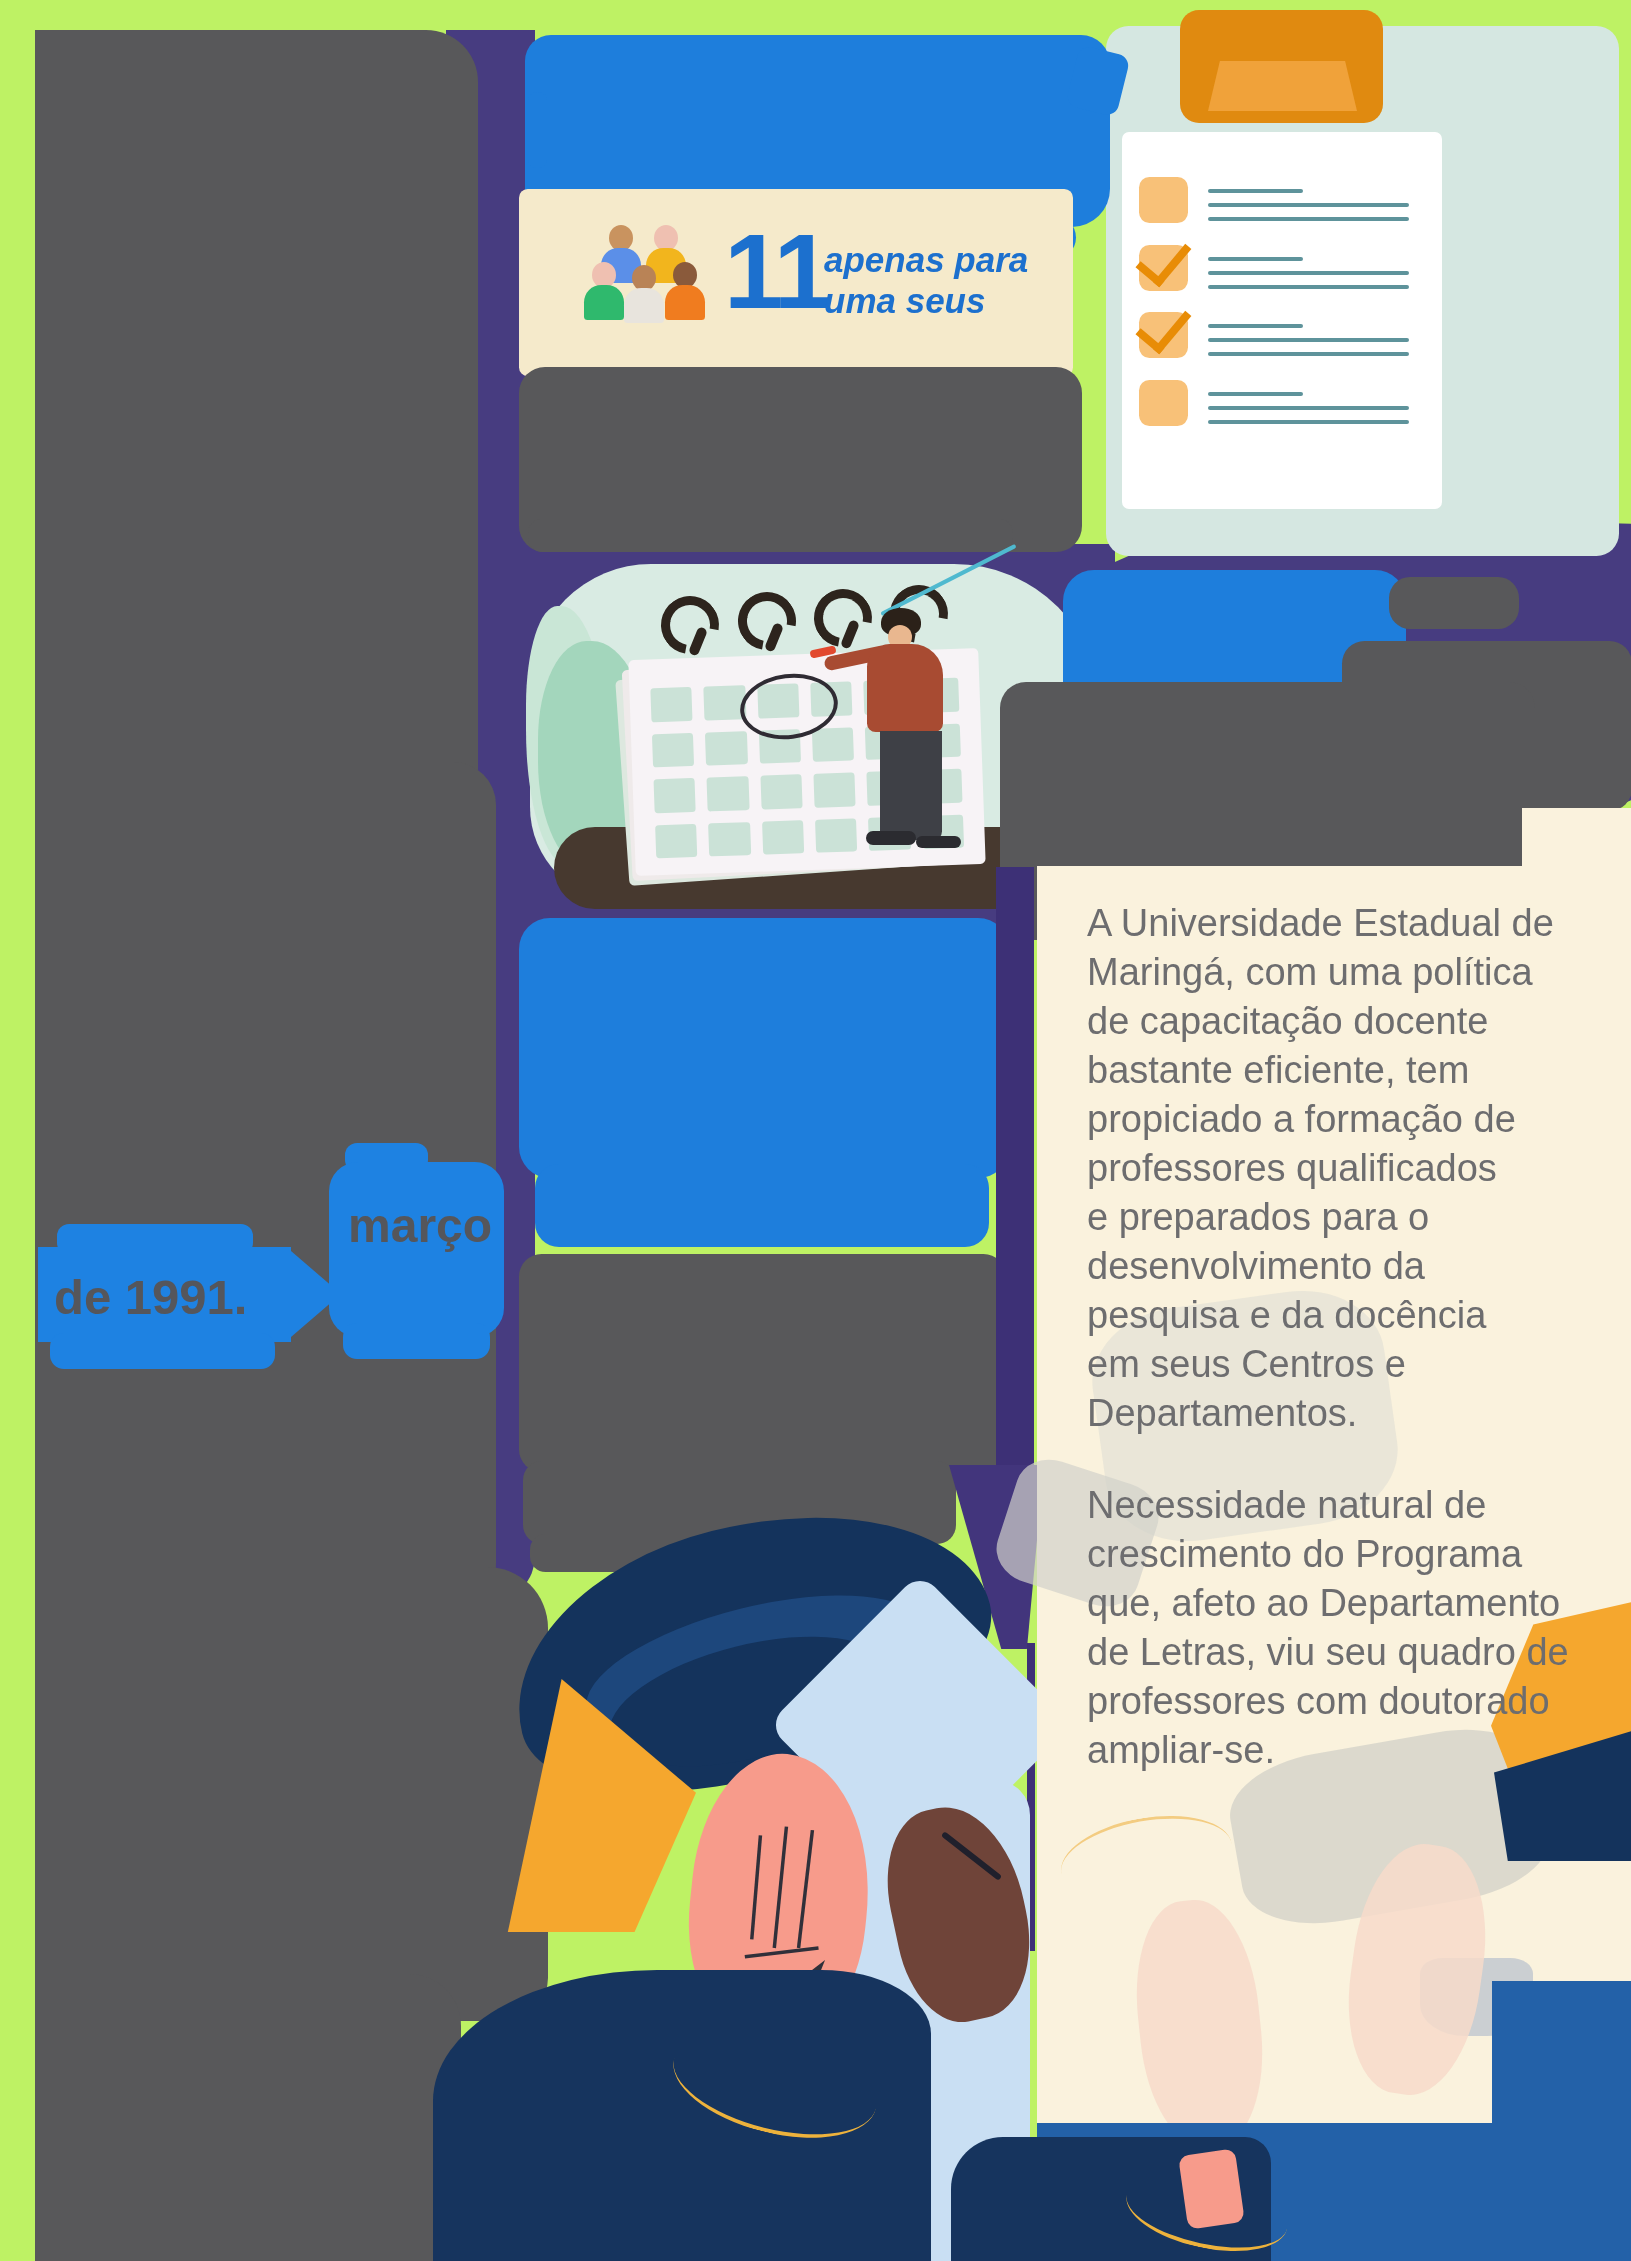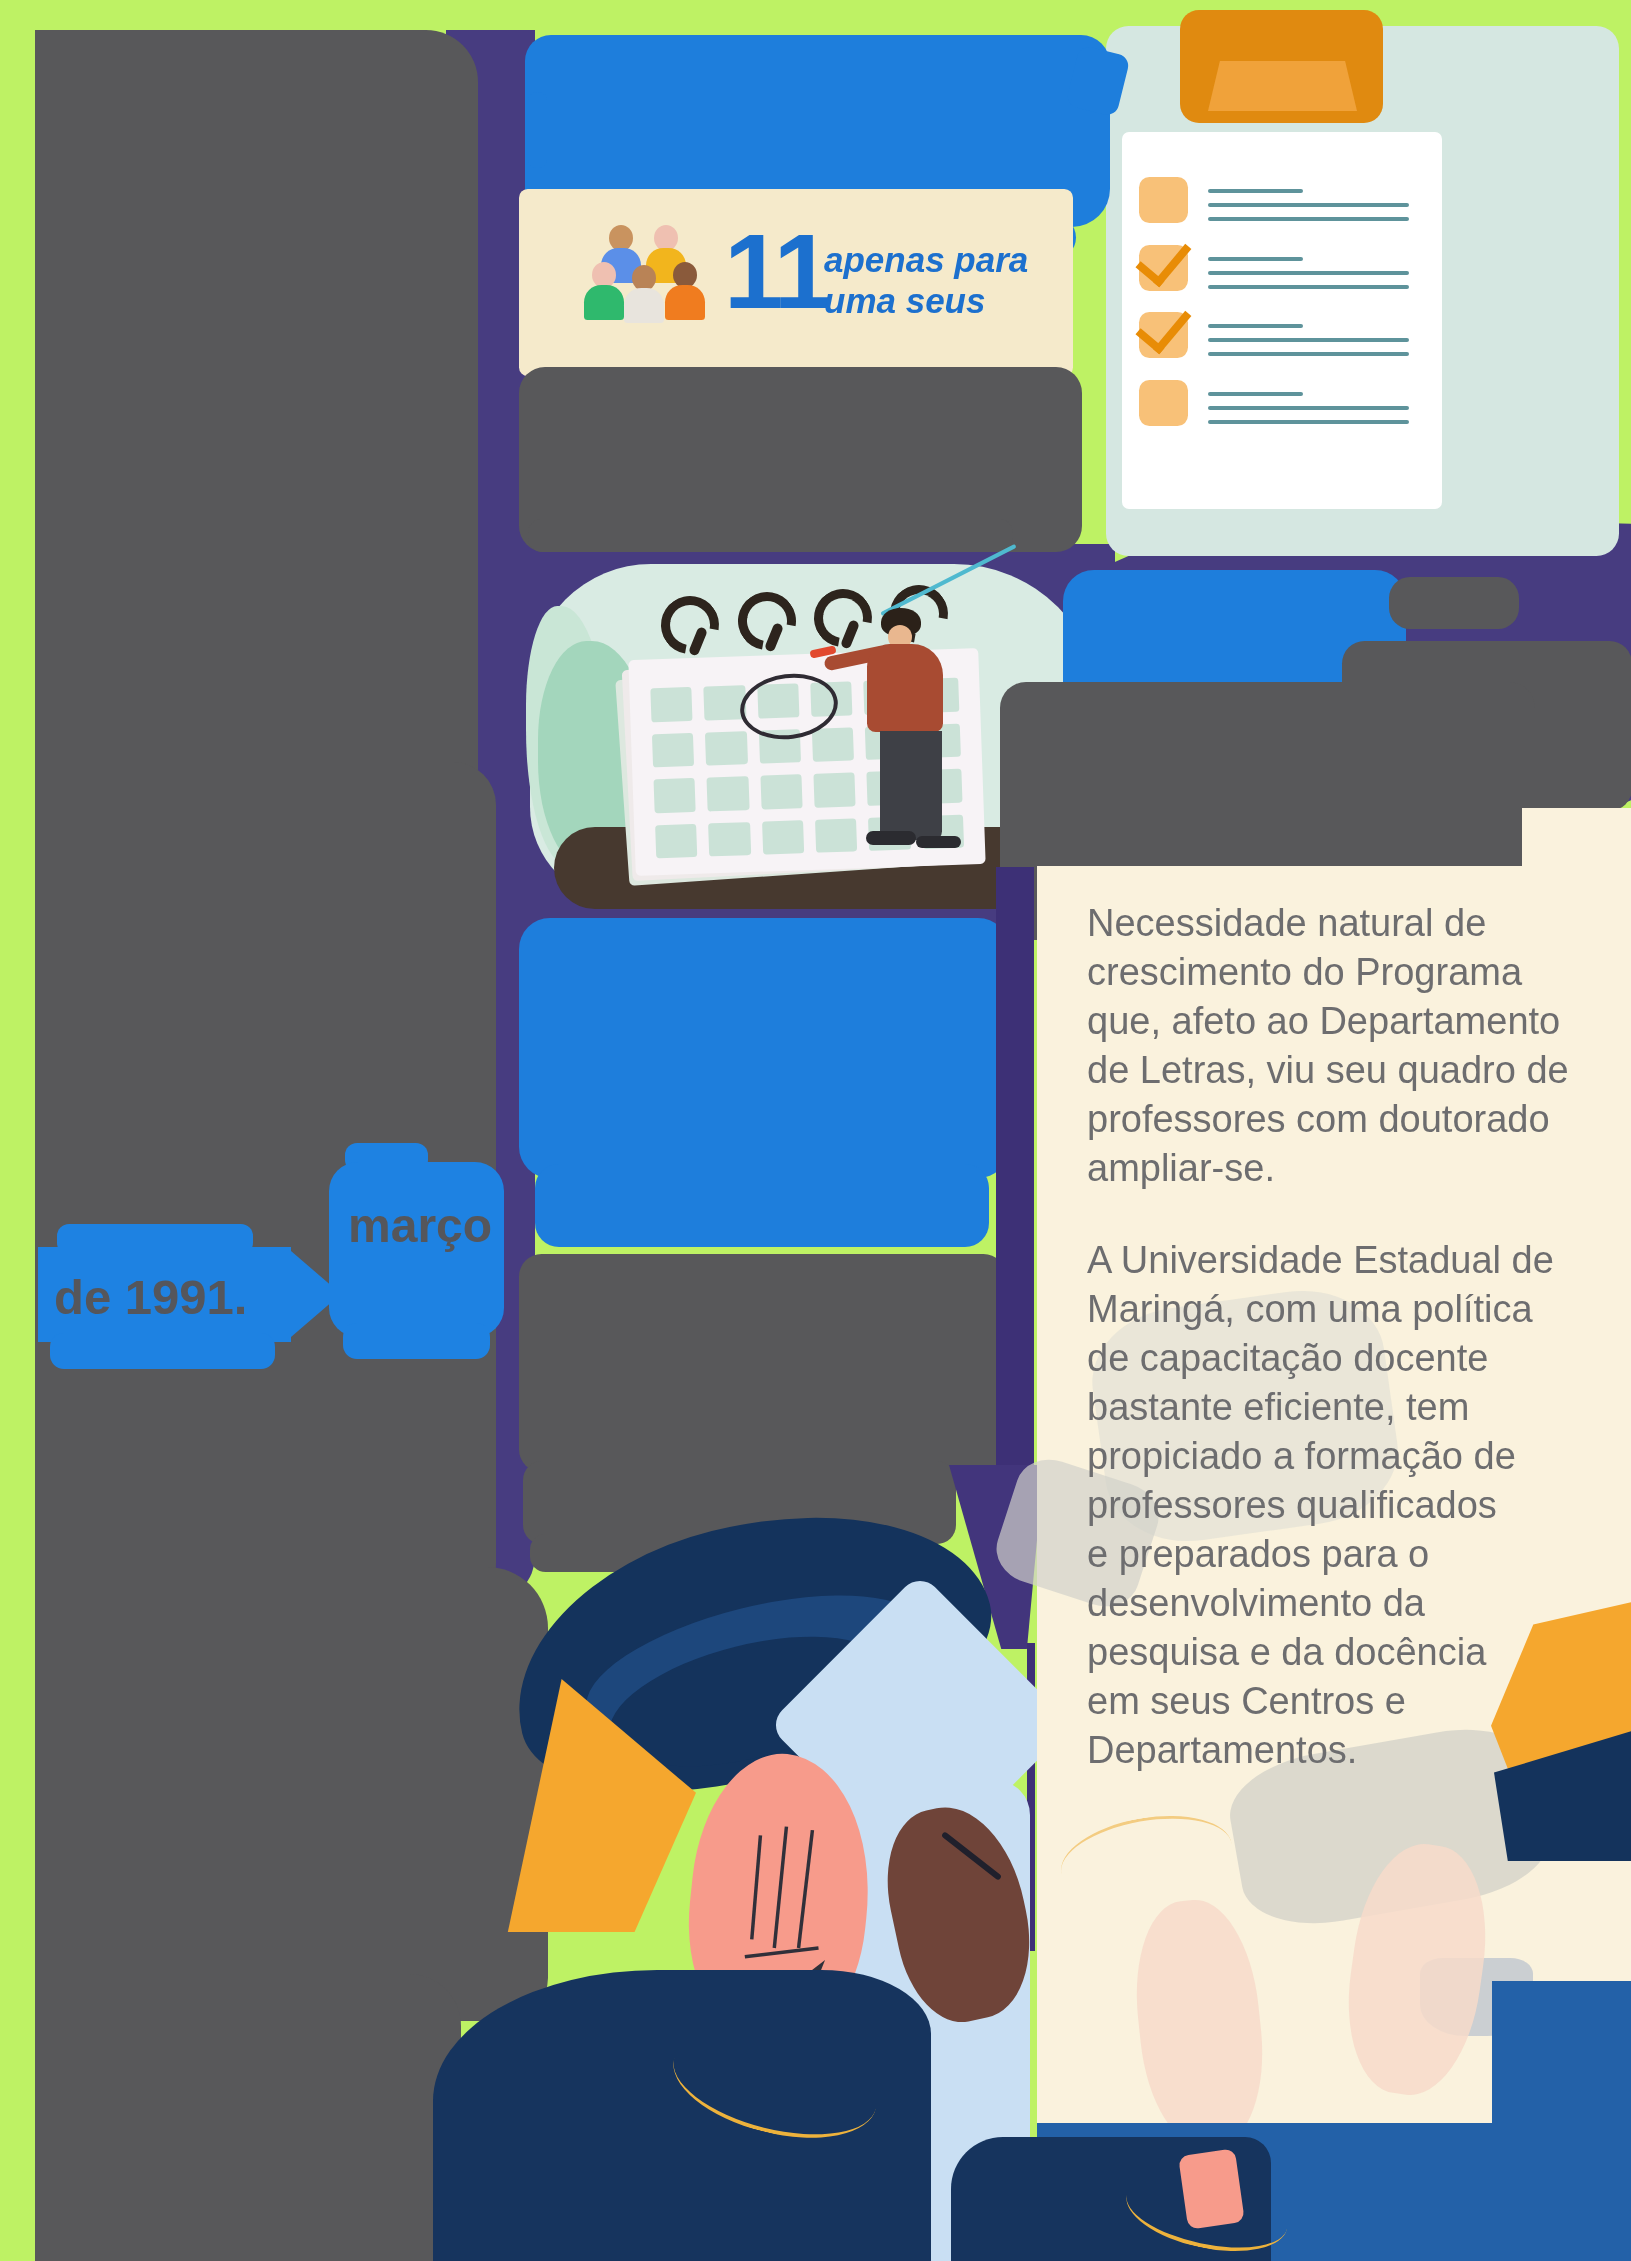--- a/index.html
+++ b/index.html
@@ -349,33 +349,33 @@
   <div class="abs confetti1"></div>
   <div class="abs yellowCapR"></div>
   <div class="abs navyCapR"></div>
   <div class="abs blueR"></div>
   <div class="abs blueBottom"></div>
   <div class="abs gown2"></div>
   <div class="abs arcYellow gown2Arc"></div>
   <div class="abs wrist2"></div>
 
   <div class="abs panelText">
-    <p>Necessidade natural de
-crescimento do Programa
-que, afeto ao Departamento
-de Letras, viu seu quadro de
-professores com doutorado
-ampliar-se.</p>
     <p>A Universidade Estadual de
 Maringá, com uma política
 de capacitação docente
 bastante eficiente, tem
 propiciado a formação de
 professores qualificados
 e preparados para o
 desenvolvimento da
 pesquisa e da docência
 em seus Centros e
 Departamentos.</p>
+    <p>Necessidade natural de
+crescimento do Programa
+que, afeto ao Departamento
+de Letras, viu seu quadro de
+professores com doutorado
+ampliar-se.</p>
   </div>
 
 </div>
 
 
 </body></html>

